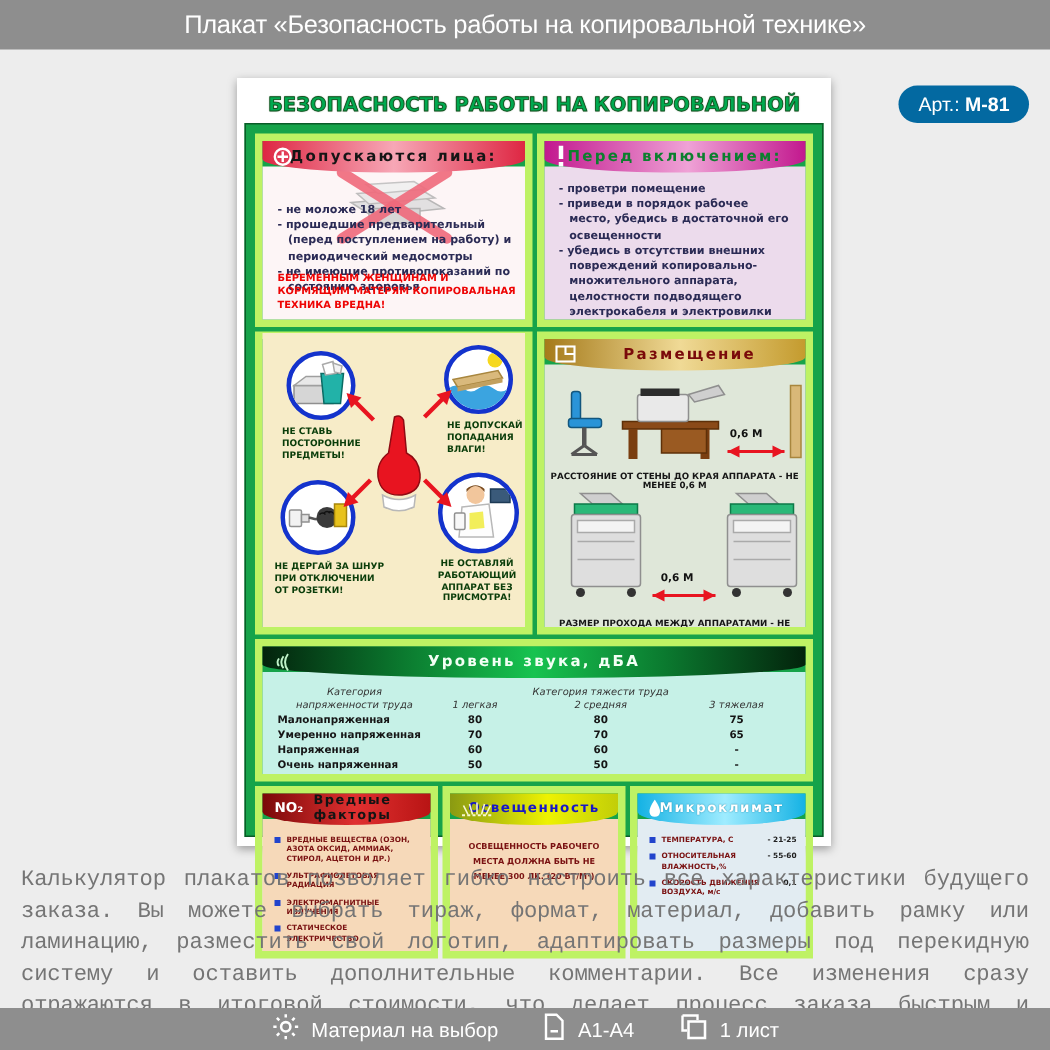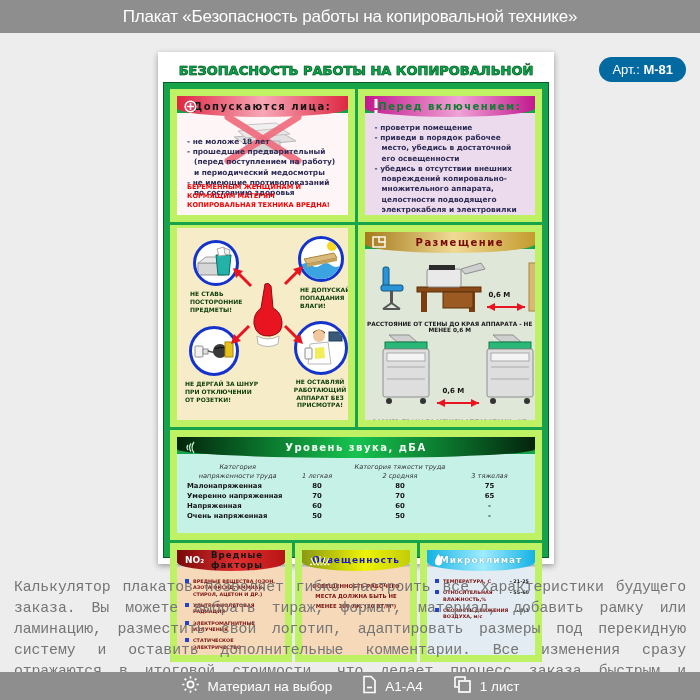--- a/index.html
+++ b/index.html
@@ -23,21 +23,21 @@
           font-family:"DejaVu Sans",sans-serif;font-weight:bold;font-size:13px;color:#00a94f;
           -webkit-text-stroke:0.55px #14501e;text-shadow:0 0 1px #14501e;}
   .frame{position:absolute;left:5px;right:5px;top:30px;bottom:6px;background:#16a34a;
          border:1px solid #0a5c28;padding:6px;box-sizing:border-box;}
   .frame-inner{display:flex;flex-direction:column;gap:3px;height:100%;}
   .row{display:flex;gap:3px;}
   .row1{flex:0 0 105px;}
   .row2{flex:0 0 202px;}
   .row3{flex:0 0 75px;}
   .row4{flex:1;}
-  .section{flex:1;display:flex;flex-direction:column;border:7px solid #bef264;box-sizing:border-box;min-width:0;}
+  .section{flex:1;display:flex;flex-direction:column;border:5px solid #bef264;box-sizing:border-box;min-width:0;}
   .sec-head{position:relative;flex:0 0 21px;display:flex;align-items:center;justify-content:center;
             border-radius:0 0 50% 50% / 0 0 9px 9px;z-index:2;}
   .sec-head .hicon{position:absolute;left:7px;top:0;height:21px;display:flex;align-items:center;}
   .sec-title{font-family:"DejaVu Sans",sans-serif;font-weight:bold;}
   .sec-body{flex:1;position:relative;margin-top:-4px;padding-top:4px;overflow:hidden;}
 
   
   .h-admitted{background:linear-gradient(90deg,#de2743 0%,#f7a7b6 50%,#de2743 100%);}
   .h-admitted .sec-title{font-size:10px;letter-spacing:1.5px;color:#151515;}
   .b-admitted{background:#fdf5f6;}
@@ -79,21 +79,21 @@
   .a3{left:52px;top:96px;transform:scaleY(-1);}
   .a4{left:106px;top:96px;transform:scale(-1,-1);}
   .dim-label{position:absolute;font-family:"DejaVu Sans",sans-serif;font-weight:bold;font-size:7px;color:#111;}
   .cap{position:absolute;left:2px;right:2px;text-align:center;font-family:"DejaVu Sans",sans-serif;
        font-weight:bold;font-size:5.8px;color:#161616;}
 
   
   .h-sound{background:linear-gradient(90deg,#03230c 0%,#0b7a2f 26%,#17c350 50%,#0b7a2f 74%,#03230c 100%);}
   .h-sound .sec-title{font-size:10px;letter-spacing:1.5px;color:#f2fff4;}
   .b-sound{background:#c6f1e7;}
-  .snd{display:grid;grid-template-columns:30% 17% 32% 21%;padding:5px 10px 12px 10px;
+  .snd{display:grid;grid-template-columns:30% 17% 32% 21%;padding:5px 10px 1px 10px;
        font-family:"DejaVu Sans",sans-serif;}
   .snd .hd{font-style:italic;font-size:6.6px;color:#333;text-align:center;line-height:1.35;}
   .snd .nm{font-weight:bold;font-size:6.9px;color:#151515;text-align:left;line-height:1.45;}
   .snd .vl{font-weight:bold;font-size:6.9px;color:#151515;text-align:center;line-height:1.45;}
 
   
   .h-harm{background:linear-gradient(90deg,#7a0808 0%,#e03030 55%,#b81414 100%);justify-content:flex-start;padding-left:34px;}
   .h-harm .sec-title{font-size:8.6px;letter-spacing:1px;color:#141414;}
   .no2{position:absolute;left:8px;font-family:"DejaVu Sans",sans-serif;font-weight:bold;font-size:9px;color:#fff;}
   .b-harm{background:#f6d9b9;}

